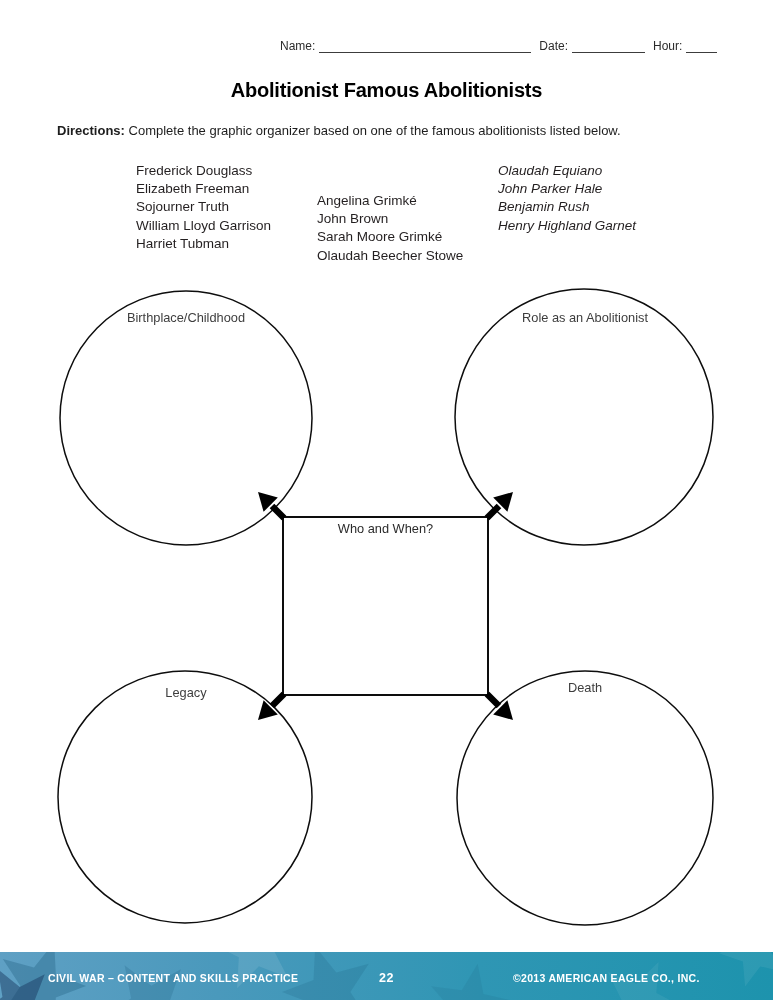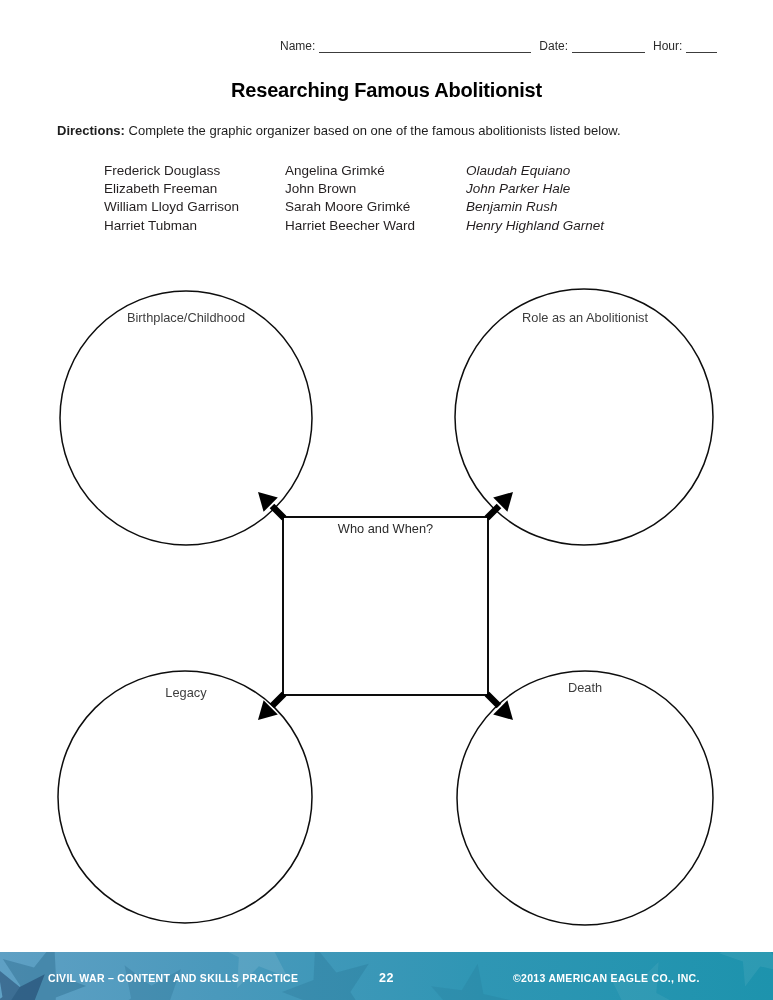--- a/index.html
+++ b/index.html
@@ -29,22 +29,22 @@
     position:absolute;left:57px;top:123px;margin:0;
     font-size:13px;color:#1d1d1d;
   }
   .directions b{font-weight:bold;}
   
   .names{
     position:absolute;left:104px;top:162px;display:flex;
     font-size:13.5px;color:#231f20;
   }
   .name-col{line-height:18.2px;}
-  .col-1{width:181px;}
-  .col-2{width:181px;}
+  .col-1{width:181px;margin-left:32px;}
+  .col-2{width:181px;margin-top:30px;}
   .col-3{width:200px;font-style:italic;}
   
   .diagram{position:absolute;left:0;top:280px;}
   .diagram .shape{fill:#ffffff;stroke:#0d0d0d;}
   .diagram .circ{stroke-width:1.5;}
   .diagram .box{stroke-width:2;}
   .diagram text{
     font-family:"Liberation Sans","DejaVu Sans",sans-serif;
     font-size:12.8px;fill:#3d3d3d;
   }
@@ -74,36 +74,37 @@
 
   <div class="name-row">
     <span class="lbl">Name:</span>
     <span class="blank blank-name"></span>
     <span class="lbl">Date:</span>
     <span class="blank blank-date"></span>
     <span class="lbl">Hour:</span>
     <span class="blank blank-hour"></span>
   </div>
 
-  <h1 class="title">Researching Famous Abolitionist</h1>
+  <h1 class="title">Abolitionist Famous Abolitionists</h1>
 
   <p class="directions"><b>Directions:</b><span> Complete the graphic organizer based on one of the famous abolitionists listed below.</span></p>
 
   <div class="names">
     <div class="name-col col-1">
       <div>Frederick Douglass</div>
       <div>Elizabeth Freeman</div>
+      <div>Sojourner Truth</div>
       <div>William Lloyd Garrison</div>
       <div>Harriet Tubman</div>
     </div>
     <div class="name-col col-2">
       <div>Angelina Grimké</div>
       <div>John Brown</div>
       <div>Sarah Moore Grimké</div>
-      <div>Harriet Beecher Ward</div>
+      <div>Olaudah Beecher Stowe</div>
     </div>
     <div class="name-col col-3">
       <div>Olaudah Equiano</div>
       <div>John Parker Hale</div>
       <div>Benjamin Rush</div>
       <div>Henry Highland Garnet</div>
     </div>
   </div>
 
   <svg class="diagram" width="773" height="665" viewBox="0 280 773 665">

